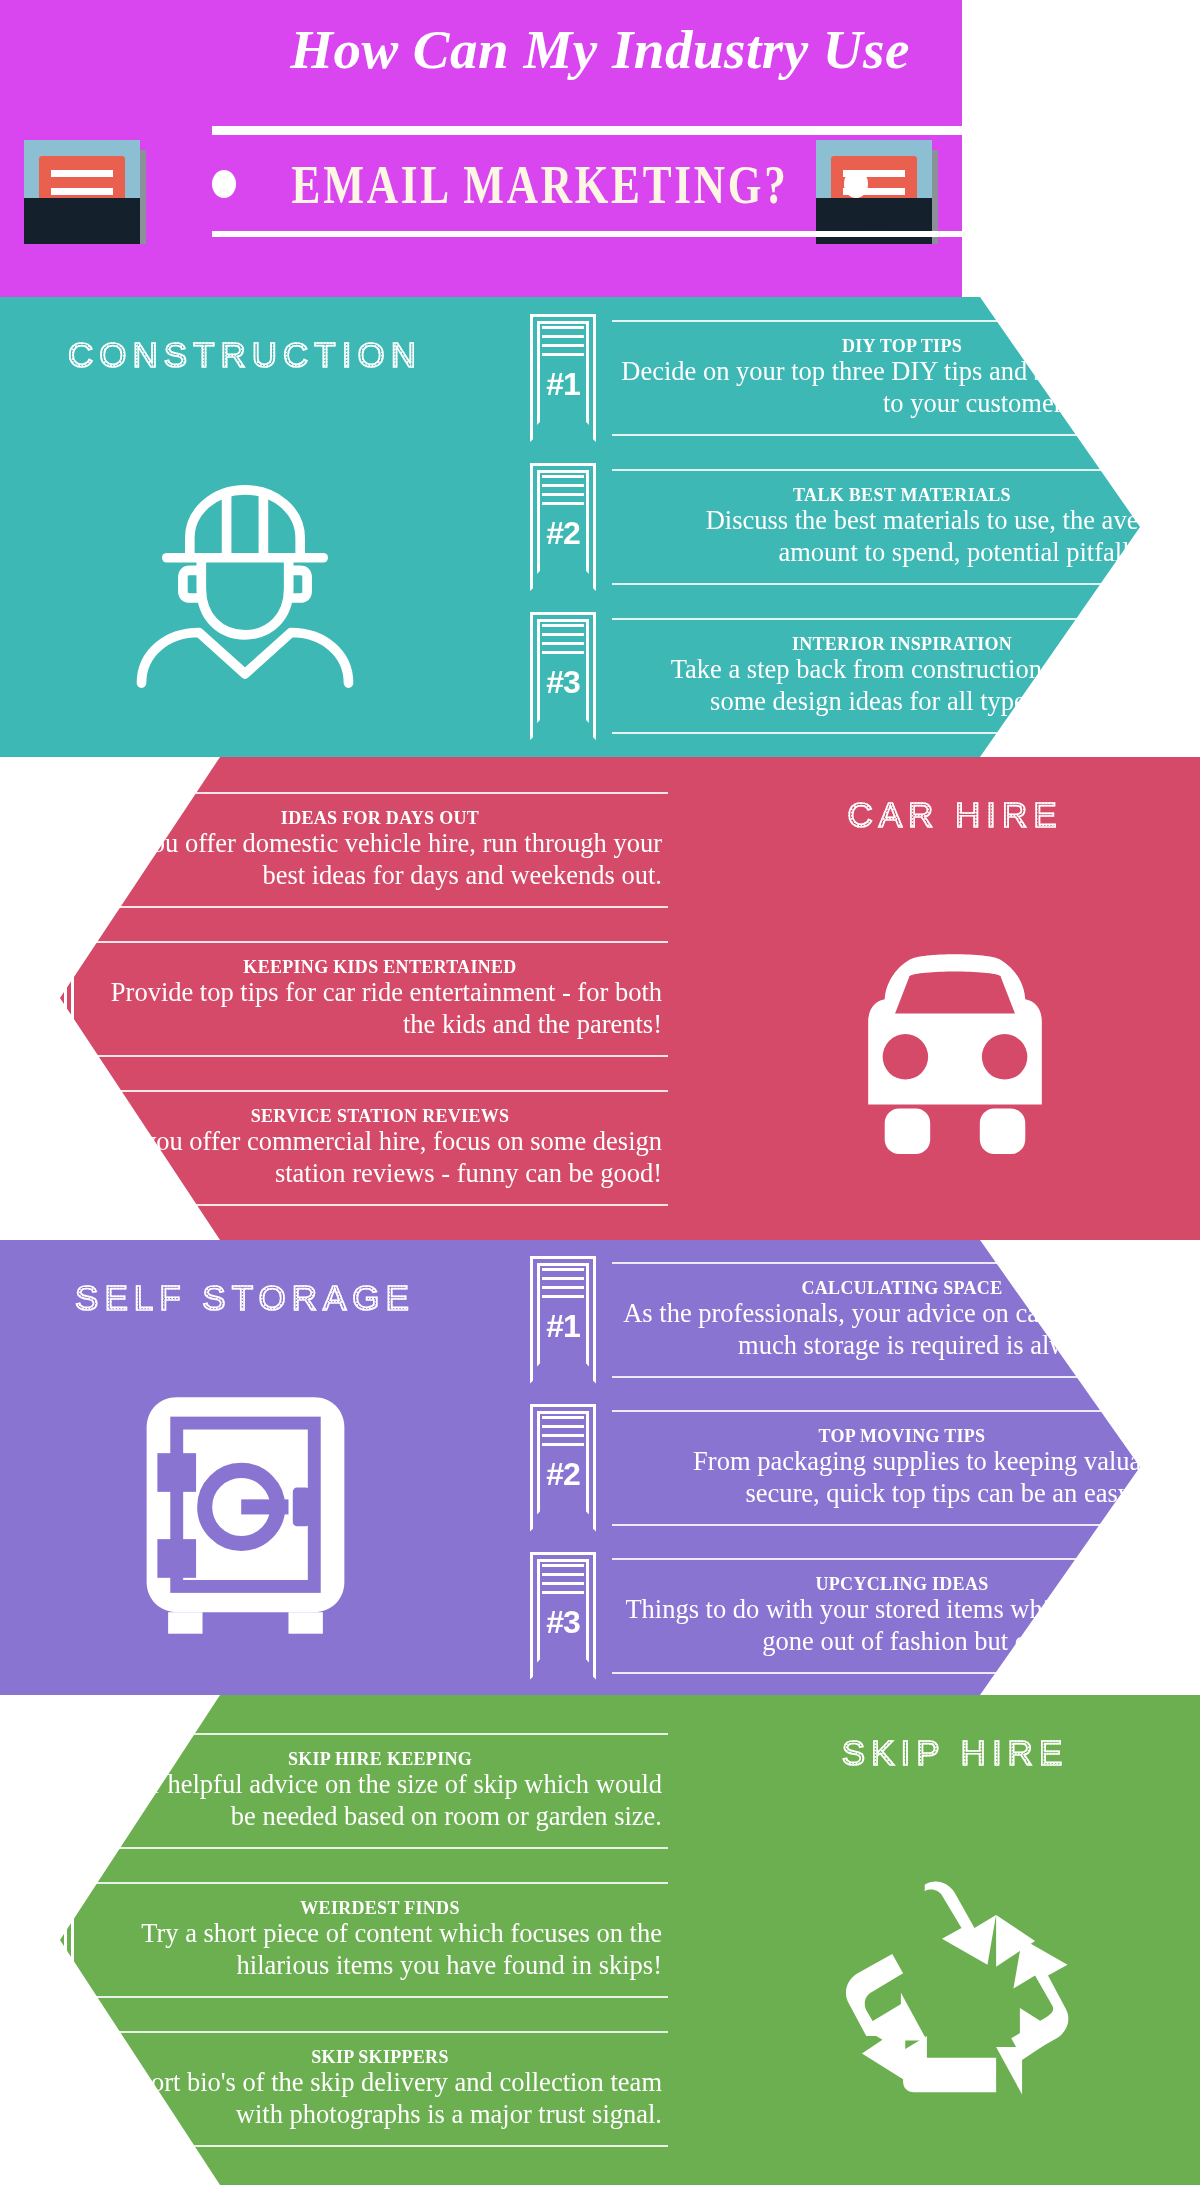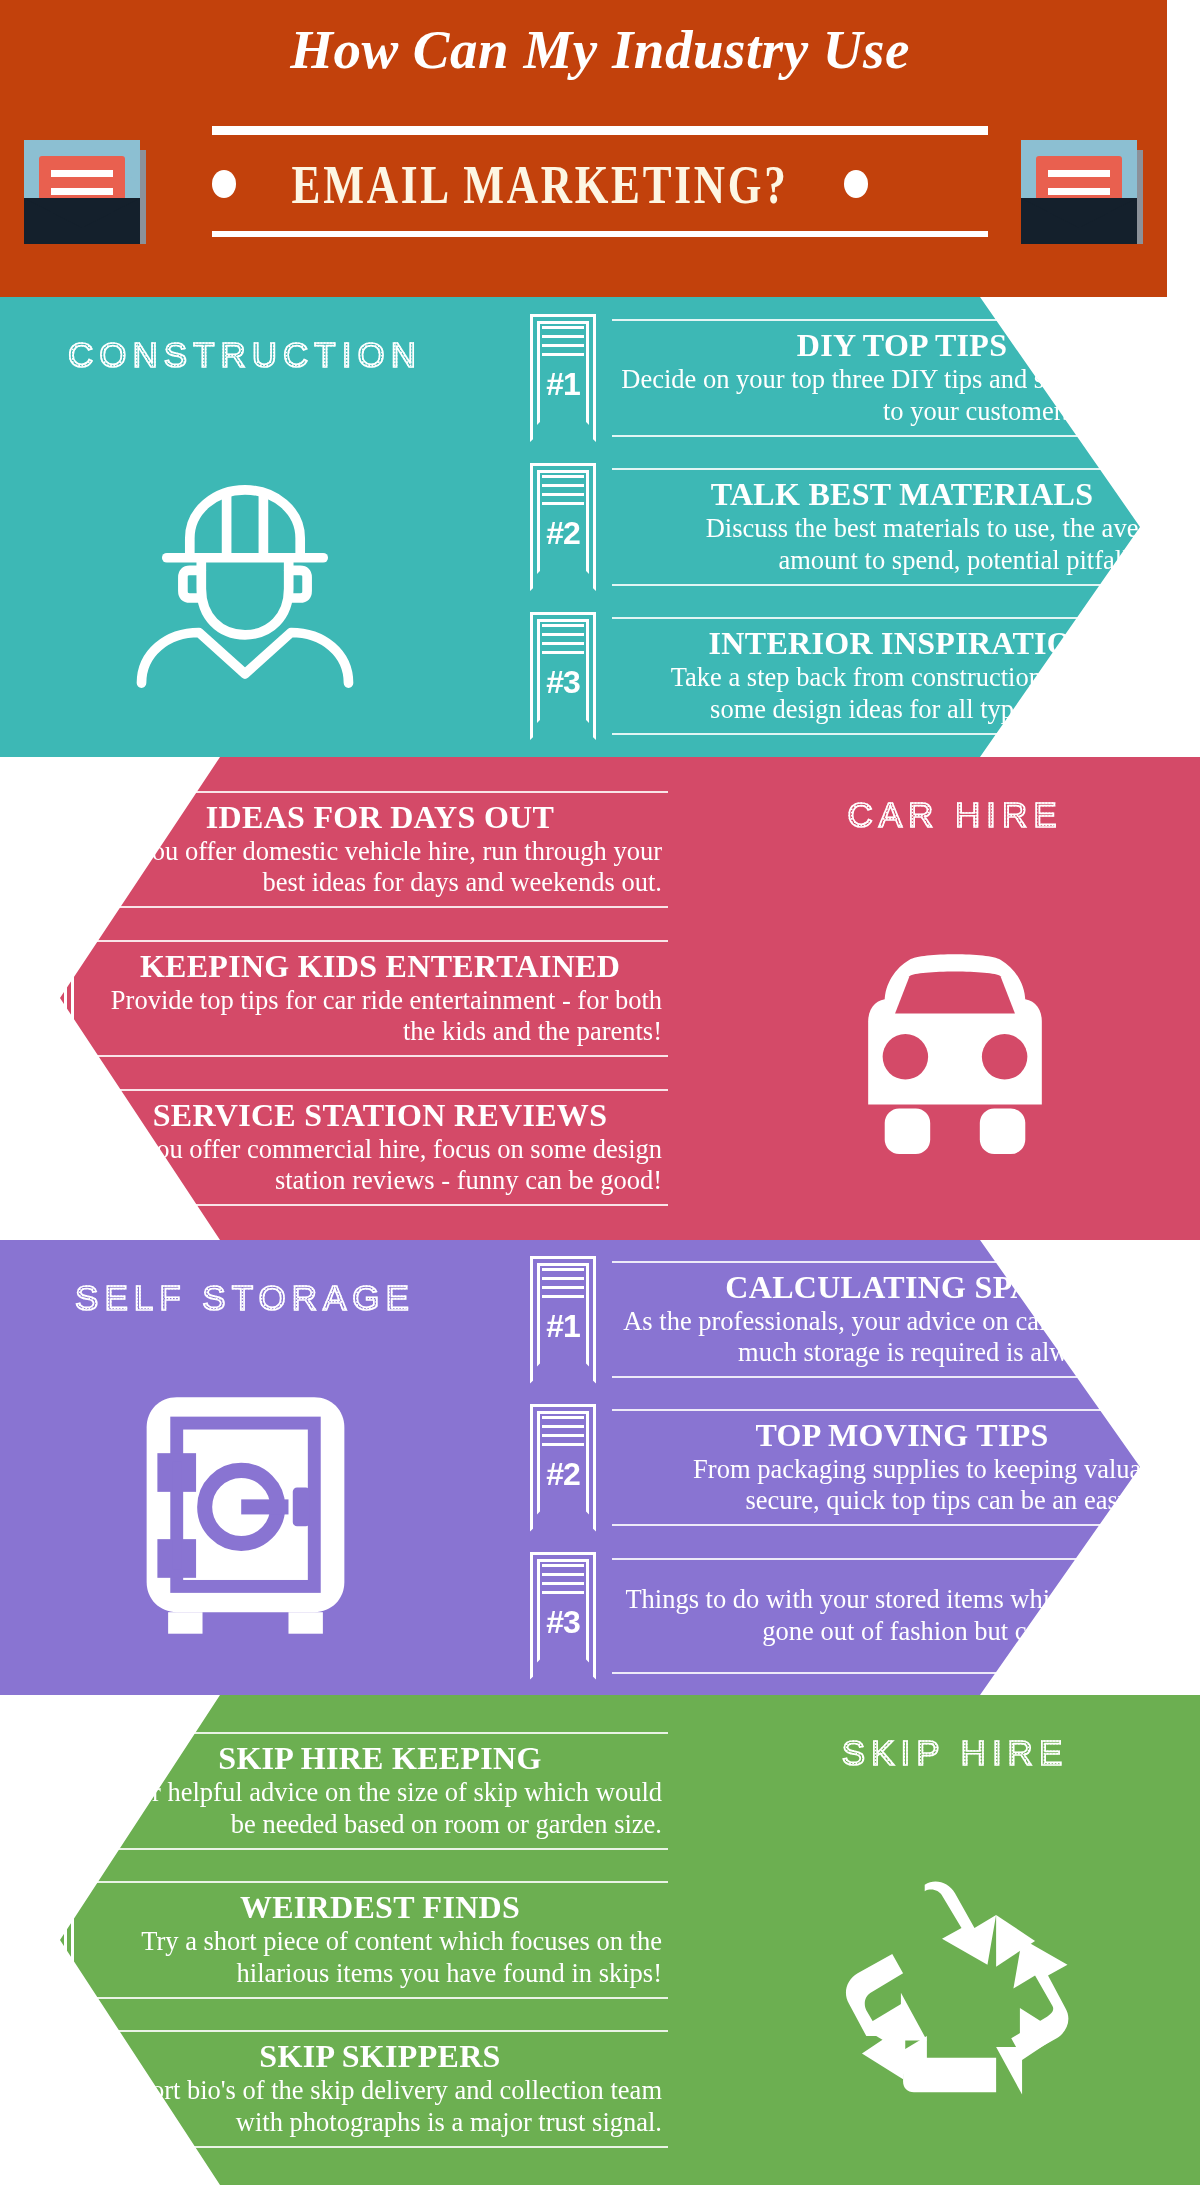--- a/index.html
+++ b/index.html
@@ -12,23 +12,23 @@
     position: relative;
     width: 1200px;
     height: 2185px;
     overflow: hidden;
     background: #ffffff;
   }
 
   
   .header {
     position: relative;
-    width: 1167px;
+    width: 962px;
     height: 297px;
-    background: #c2410c;
+    background: #d946ef;
     overflow: hidden;
   }
   .header-title {
     position: absolute;
     top: 18px;
     left: 0;
     width: 1200px;
     text-align: center;
     color: #ffffff;
     font-family: "Liberation Serif", serif;
@@ -253,21 +253,21 @@
     min-height: 116px;
     display: flex;
     flex-direction: column;
     justify-content: center;
   }
   .tip-title {
     text-align: center;
     color: #ffffff;
     font-family: "Liberation Serif", serif;
     font-weight: bold;
-    font-size: 32px;
+    font-size: 18px;
     letter-spacing: 0.3px;
     line-height: 1.12;
   }
   .tip-desc {
     color: #ffffff;
     font-family: "Liberation Serif", serif;
     font-size: 26.5px;
     line-height: 1.2;
     text-align: right;
   }
@@ -507,20 +507,21 @@
         </div>
       </div>
       <div class="tip">
         <div class="ribbon">
           <div class="ribbon-outer"></div>
             <div class="ribbon-inner"></div>
             <div class="ribbon-stripes"></div>
           <div class="ribbon-num">#3</div>
         </div>
         <div class="tip-body">
+          <div class="tip-title">UPCYCLING IDEAS</div>
           <div class="tip-desc">Things to do with your stored items which may have gone out of fashion but can be restored!</div>
         </div>
       </div>
     </div>
   </div>
 
   <div class="section sec-skiphire">
     <svg style="position:absolute;left:0;top:0;" width="220" height="490" viewBox="0 0 220 490">
       <polygon points="0,0 220,0 60,245 220,490 0,490" fill="#ffffff"></polygon>
     </svg>

